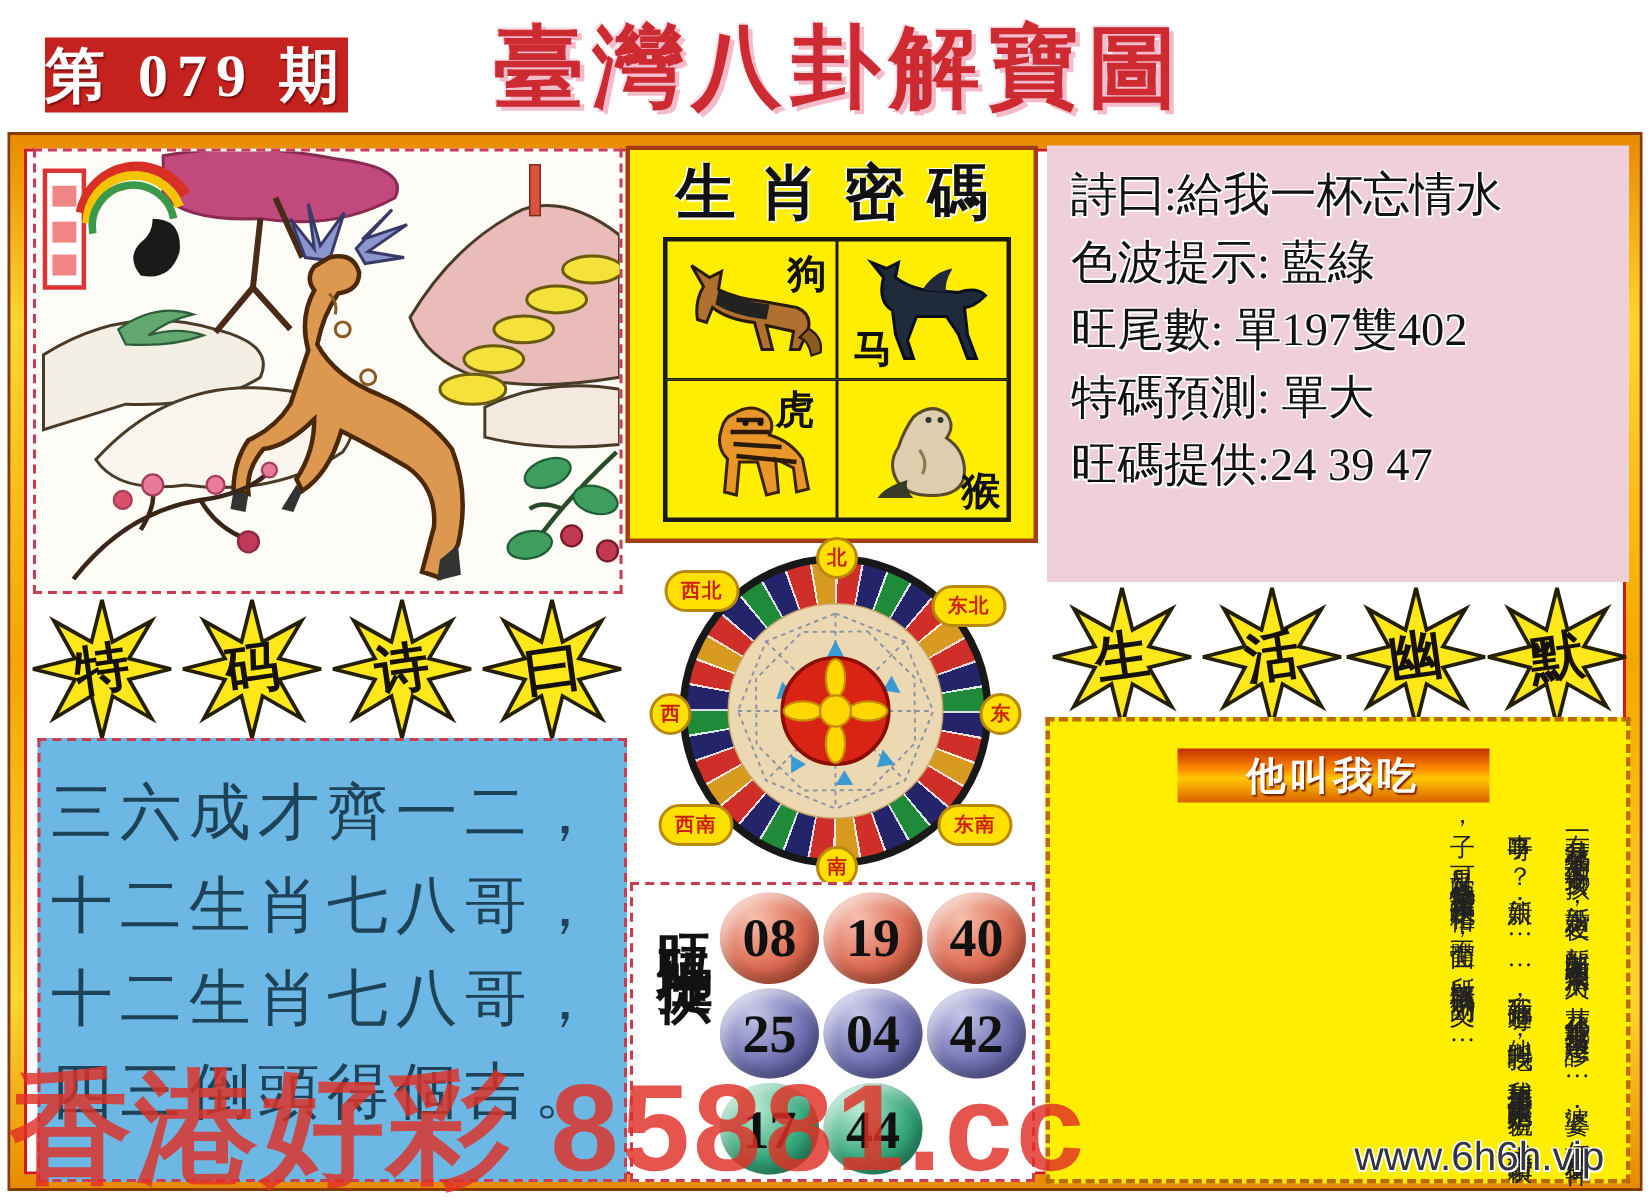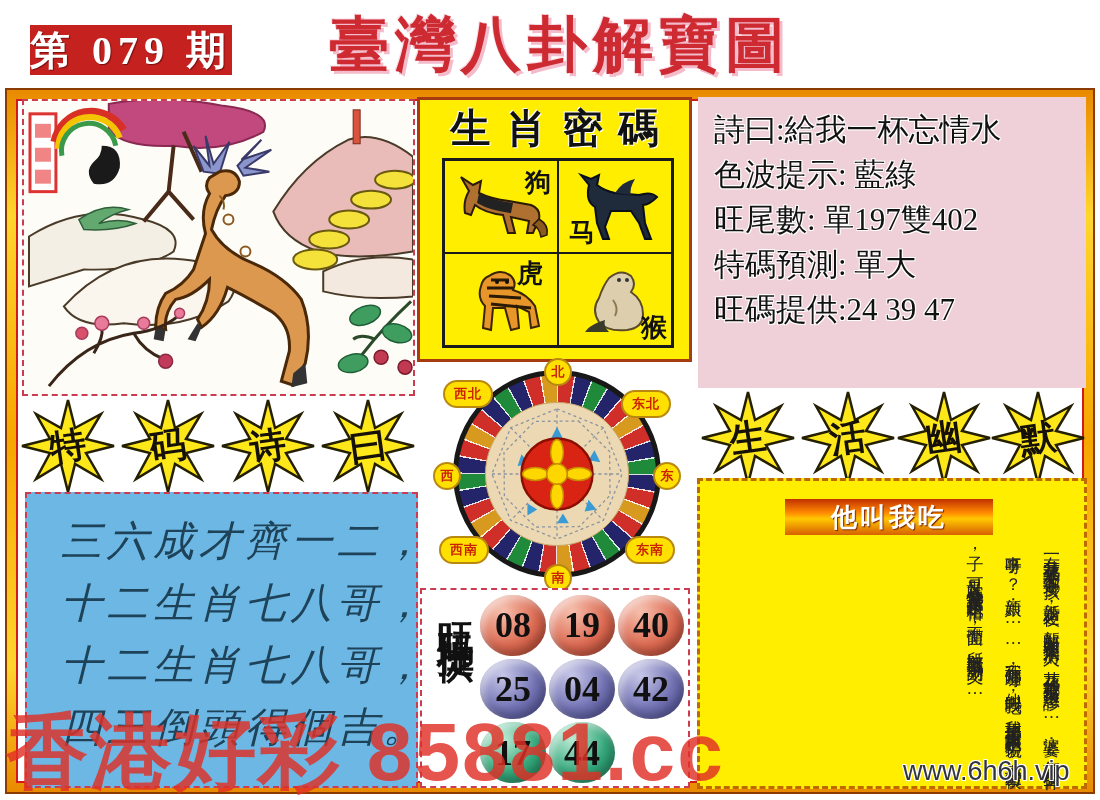--- a/index.html
+++ b/index.html
@@ -39,21 +39,21 @@
   .star{position:absolute;width:96px;height:96px;}
   .star svg{width:96px;height:96px;display:block;}
   .star .ch{
     position:absolute;left:0;top:0;width:96px;height:96px;
     display:flex;align-items:center;justify-content:center;
     font-size:36px;font-weight:bold;color:#151008;transform:rotate(-8deg);
   }
   
   .poem-box{
     position:absolute;left:25px;top:492px;width:393px;height:296px;
-    background:#6cb7e4;padding:16px 0 0 34px;font-style:italic;
+    background:#6cb7e4;padding:16px 0 0 7px;
   }
   .poem-line{
     font-size:41px;color:#1e4257;letter-spacing:5px;line-height:62px;
     white-space:nowrap;font-weight:500;
   }
   
   .zodiac-box{
     position:absolute;left:417px;top:97px;width:275px;height:265px;
     background:#ffee00;border:3px solid #a63b12;box-sizing:border-box;
   }

